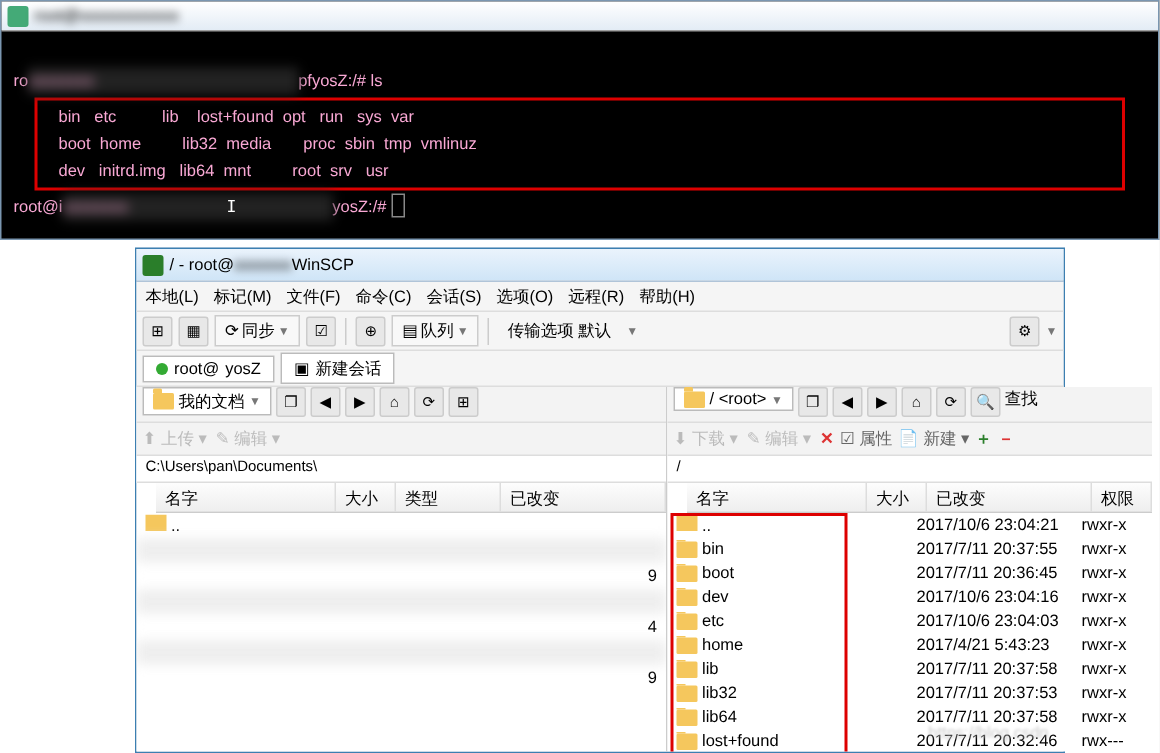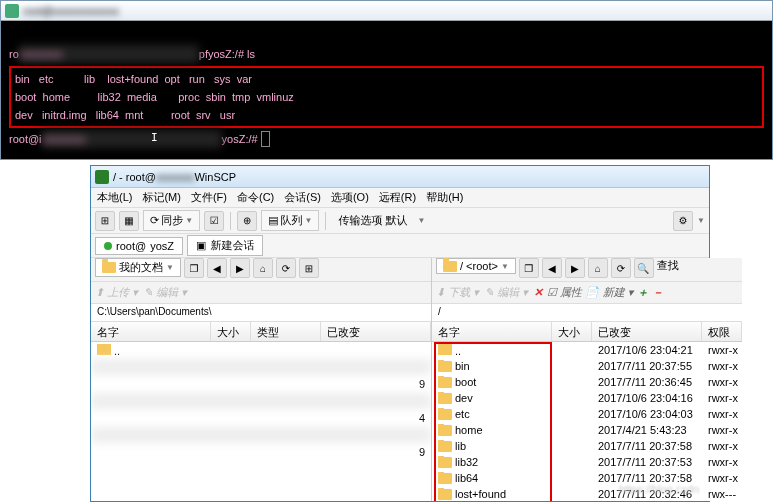--- a/index.html
+++ b/index.html
@@ -4,21 +4,21 @@
 <style>
 * { margin: 0; padding: 0; box-sizing: border-box; font-family: Tahoma, sans-serif; font-size: 11px; }
 body { width: 773px; height: 502px; background: #fff; overflow: hidden; position: relative; }
 
 
 .terminal-win { position: absolute; top: 0; left: 0; width: 773px; height: 160px; background: #000; border: 1px solid #7a96b0; }
 .term-titlebar { height: 20px; background: linear-gradient(#fff,#e3ecf5); display: flex; align-items: center; padding: 0 4px; border-bottom: 1px solid #a0a0a0; }
 .term-titlebar .ticon { width: 14px; height: 14px; background: #4a7; border-radius: 2px; margin-right: 4px; }
 .term-titlebar .ttxt { color: #000; filter: blur(3px); }
 .term-body { font-family: "Courier New", monospace; font-size: 15px; color: #f9a8d4; padding: 6px 8px; line-height: 18px; white-space: pre; }
-.red-box { border: 2px solid #d00; padding: 2px 4px; margin: 2px 0; }
+.red-box { border: 2px solid #d00; padding: 2px 14px; margin: 2px 14px; }
 .prompt-host { filter: blur(4px); display: inline-block; width: 180px; background: #222; }
 .cursor { display: inline-block; width: 9px; height: 16px; border: 1px solid #888; vertical-align: middle; }
 .ibeam { position: absolute; left: 150px; top: 130px; color: #fff; font-family: monospace; }
 
 
 .winscp { position: absolute; left: 90px; top: 165px; width: 620px; height: 337px; background: #f0f0f0; border: 1px solid #3c7fb1; }
 .w-title { height: 22px; background: linear-gradient(#eaf3fc,#cfe5f7); display: flex; align-items: center; padding: 0 4px; border-bottom: 1px solid #b0c4d8; }
 .w-title .wicon { width: 14px; height: 14px; background: #2a7e2a; border-radius: 2px; margin-right: 4px; }
 .w-title .blur { filter: blur(3px); }
 .menu { height: 20px; background: #f5f5f5; display: flex; align-items: center; padding: 0 6px; gap: 10px; border-bottom: 1px solid #ddd; }
@@ -33,24 +33,24 @@
 .tab { padding: 2px 8px; border: 1px solid #bbb; background: #fff; display: inline-flex; align-items: center; gap: 4px; }
 .tab .dot { width: 8px; height: 8px; background: #3a3; border-radius: 50%; }
 
 .panes { display: flex; height: calc(100% - 92px); }
 .pane { flex: 1; display: flex; flex-direction: column; border-right: 1px solid #ccc; background: #fff; }
 .pane:last-child { border-right: none; }
 .pane-tb { height: 24px; background: #f3f3f3; display: flex; align-items: flex-start; padding: 0 4px; gap: 3px; border-bottom: 1px solid #ddd; }
 .pane-tb .loc { display: inline-flex; align-items: center; gap: 3px; padding: 1px 6px; border: 1px solid #bbb; background: #fff; }
 .folder-ico { width: 14px; height: 11px; background: #f5c75d; border-radius: 1px; position: relative; }
 .folder-ico::before { content: ""; position: absolute; top: -3px; left: 0; width: 6px; height: 3px; background: #f5c75d; border-radius: 1px 1px 0 0; }
-.pane-tb2 { height: 22px; background: #f3f3f3; display: flex; align-items: center; padding: 0 4px; gap: 6px; border-bottom: 1px solid #ddd; color: #666; font-style: italic; }
+.pane-tb2 { height: 22px; background: #f3f3f3; display: flex; align-items: center; padding: 0 4px; gap: 6px; border-bottom: 1px solid #ddd; color: #666; }
 .pane-tb2 .disabled { color: #bbb; }
 .path-bar { height: 18px; background: #fff; border-bottom: 1px solid #ddd; padding: 2px 6px; font-size: 10px; }
-.list-hdr { height: 20px; background: linear-gradient(#fdfdfd,#eee); display: flex; border-bottom: 1px solid #ccc; }
+.list-hdr { height: 20px; background: linear-gradient(#fdfdfd,#eee); display: flex; border-bottom: 1px solid #ccc; margin-left: 13px; }
 .list-hdr > div { padding: 3px 6px; border-right: 1px solid #ddd; font-size: 11px; }
 .col-name { flex: 0 0 120px; }
 .col-size { flex: 0 0 40px; }
 .col-type { flex: 0 0 70px; }
 .col-date { flex: 0 0 110px; }
 .col-perm { flex: 0 0 40px; }
 .list-body { flex: 1; overflow: hidden; position: relative; }
 .row { display: flex; height: 16px; align-items: center; }
 .row > div { padding: 0 6px; font-size: 11px; white-space: nowrap; overflow: hidden; }
 .row .fico { width: 14px; height: 11px; background: #f5c75d; border-radius: 1px; margin-right: 3px; display: inline-block; vertical-align: middle; position: relative; }

